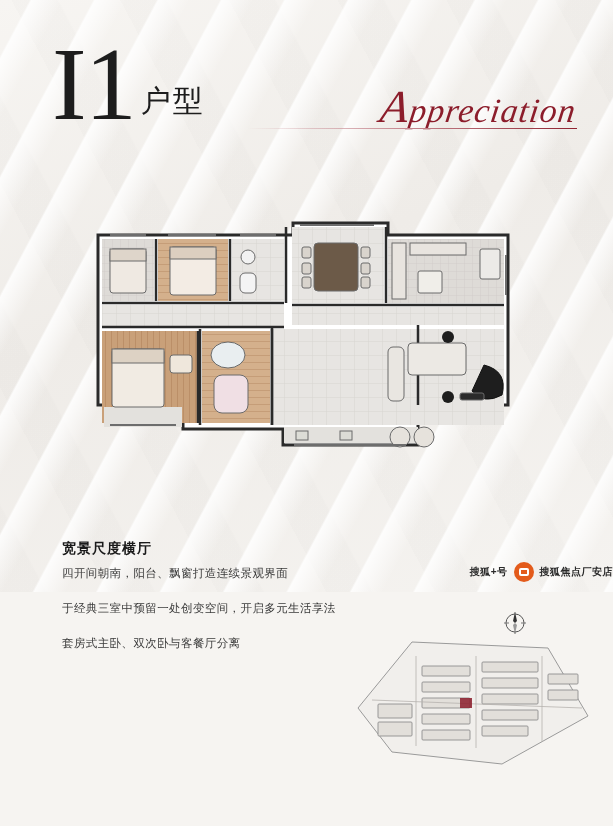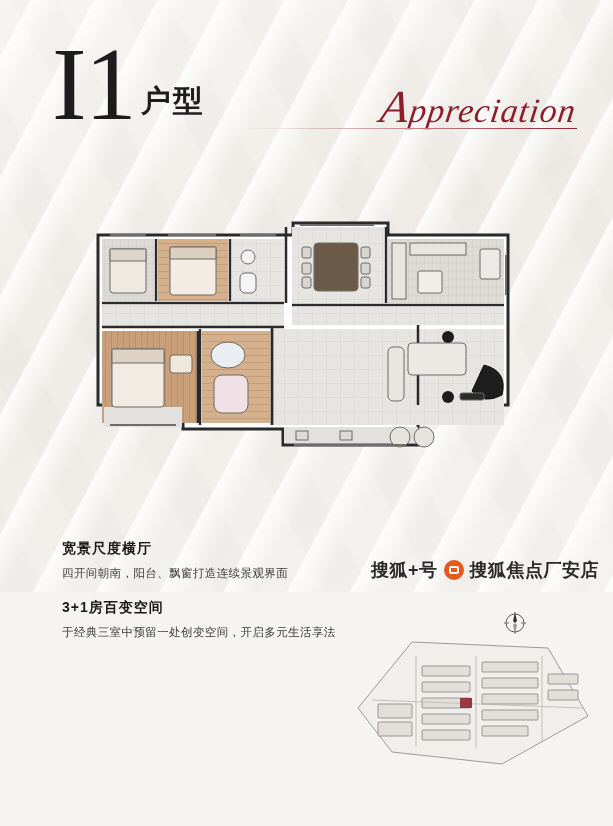--- a/index.html
+++ b/index.html
@@ -25,21 +25,21 @@
   .header{position:absolute;left:0;top:36px;width:613px;height:110px;}
   .title-block{position:absolute;left:52px;top:0;display:flex;align-items:flex-end;}
   .big-i{
     font-family:"Liberation Serif",serif;
     font-size:104px;line-height:.92;color:#1d1d1d;font-weight:400;
     letter-spacing:-2px;
   }
   .big-i .num{font-size:104px;}
   .huxing{
     font-family:"Liberation Serif",serif;
-    font-size:30px;color:#1d1d1d;margin-left:6px;margin-bottom:10px;letter-spacing:2px;font-weight:bold;
+    font-size:30px;color:#1d1d1d;margin-left:6px;margin-bottom:10px;letter-spacing:2px;
   }
   .script-wrap{position:absolute;right:36px;top:44px;text-align:right;width:330px;}
   .script{
     font-family:"Liberation Serif",serif;
     font-style:italic;
     font-size:34px;
     color:#8c1d2b;
     letter-spacing:1px;
     transform:skewX(-8deg);
     display:inline-block;
@@ -73,23 +73,23 @@
   .feat p{
     margin:0;font-size:11.5px;line-height:1.65;color:#3a3a3a;letter-spacing:.4px;
   }
 
   
   .sitemap{position:absolute;left:352px;top:612px;width:240px;height:160px;}
   .compass{position:absolute;left:150px;top:-2px;width:26px;height:26px;}
 
   
   .footer{
-    position:absolute;right:14px;bottom:10px;
+    position:absolute;right:0;bottom:10px;
     display:flex;align-items:center;gap:6px;
-    font-size:18px;color:#2a2a2a;font-weight:700;letter-spacing:.5px;
+    font-size:10px;color:#2a2a2a;font-weight:700;letter-spacing:.5px;
   }
   .sohu-logo{
     width:20px;height:20px;border-radius:50%;
     background:#e35b1b;position:relative;flex:none;
   }
   .sohu-logo:after{
     content:"";position:absolute;left:5px;top:6px;width:10px;height:8px;
     border:2px solid #fff;border-radius:2px;box-sizing:border-box;
   }
 </style>
@@ -231,24 +231,24 @@
       </g>
     </svg>
   </div>
 
   <div class="features">
     <div class="feat">
       <h3>宽景尺度横厅</h3>
       <p>四开间朝南，阳台、飘窗打造连续景观界面</p>
     </div>
     <div class="feat">
-      <h3>3+1房百变空间</h3>
       <p>于经典三室中预留一处创变空间，开启多元生活享法</p>
     </div>
     <div class="feat">
+      <p>套房式主卧、双次卧与客餐厅分离</p>
     </div>
   </div>
 
   <div class="sitemap">
     <svg class="compass" width="26" height="26" viewBox="0 0 26 26" xmlns="http://www.w3.org/2000/svg">
       <circle cx="13" cy="13" r="9" fill="none" stroke="#555" stroke-width="1"></circle>
       <path d="M13 2 L15 11 L13 13 L11 11 Z" fill="#333"></path>
       <path d="M13 24 L11 15 L13 13 L15 15 Z" fill="#999"></path>
       <path d="M2 13 H7 M19 13 H24 M13 2 V5 M13 21 V24" stroke="#777" stroke-width="1"></path>
     </svg>

